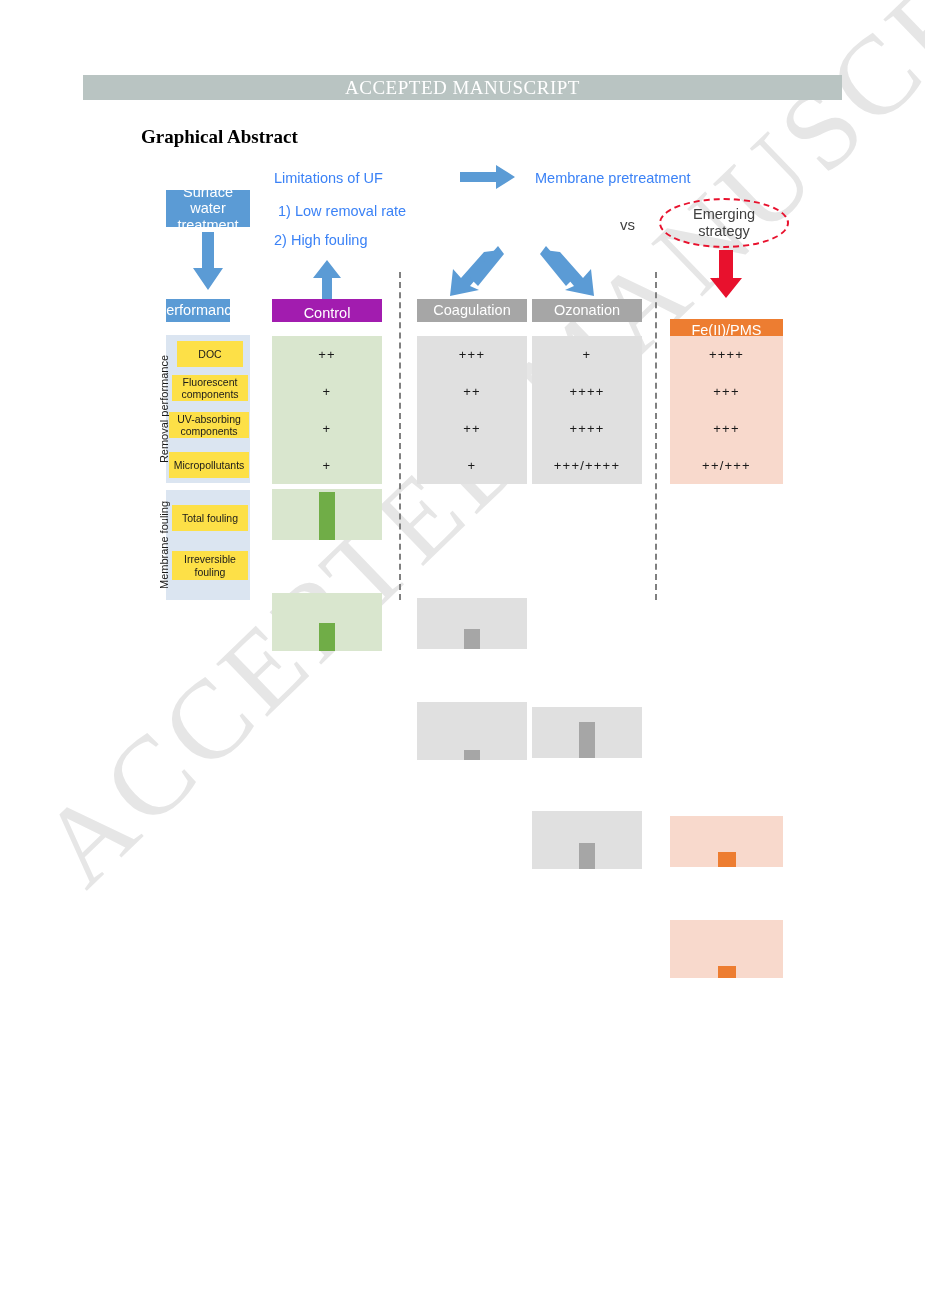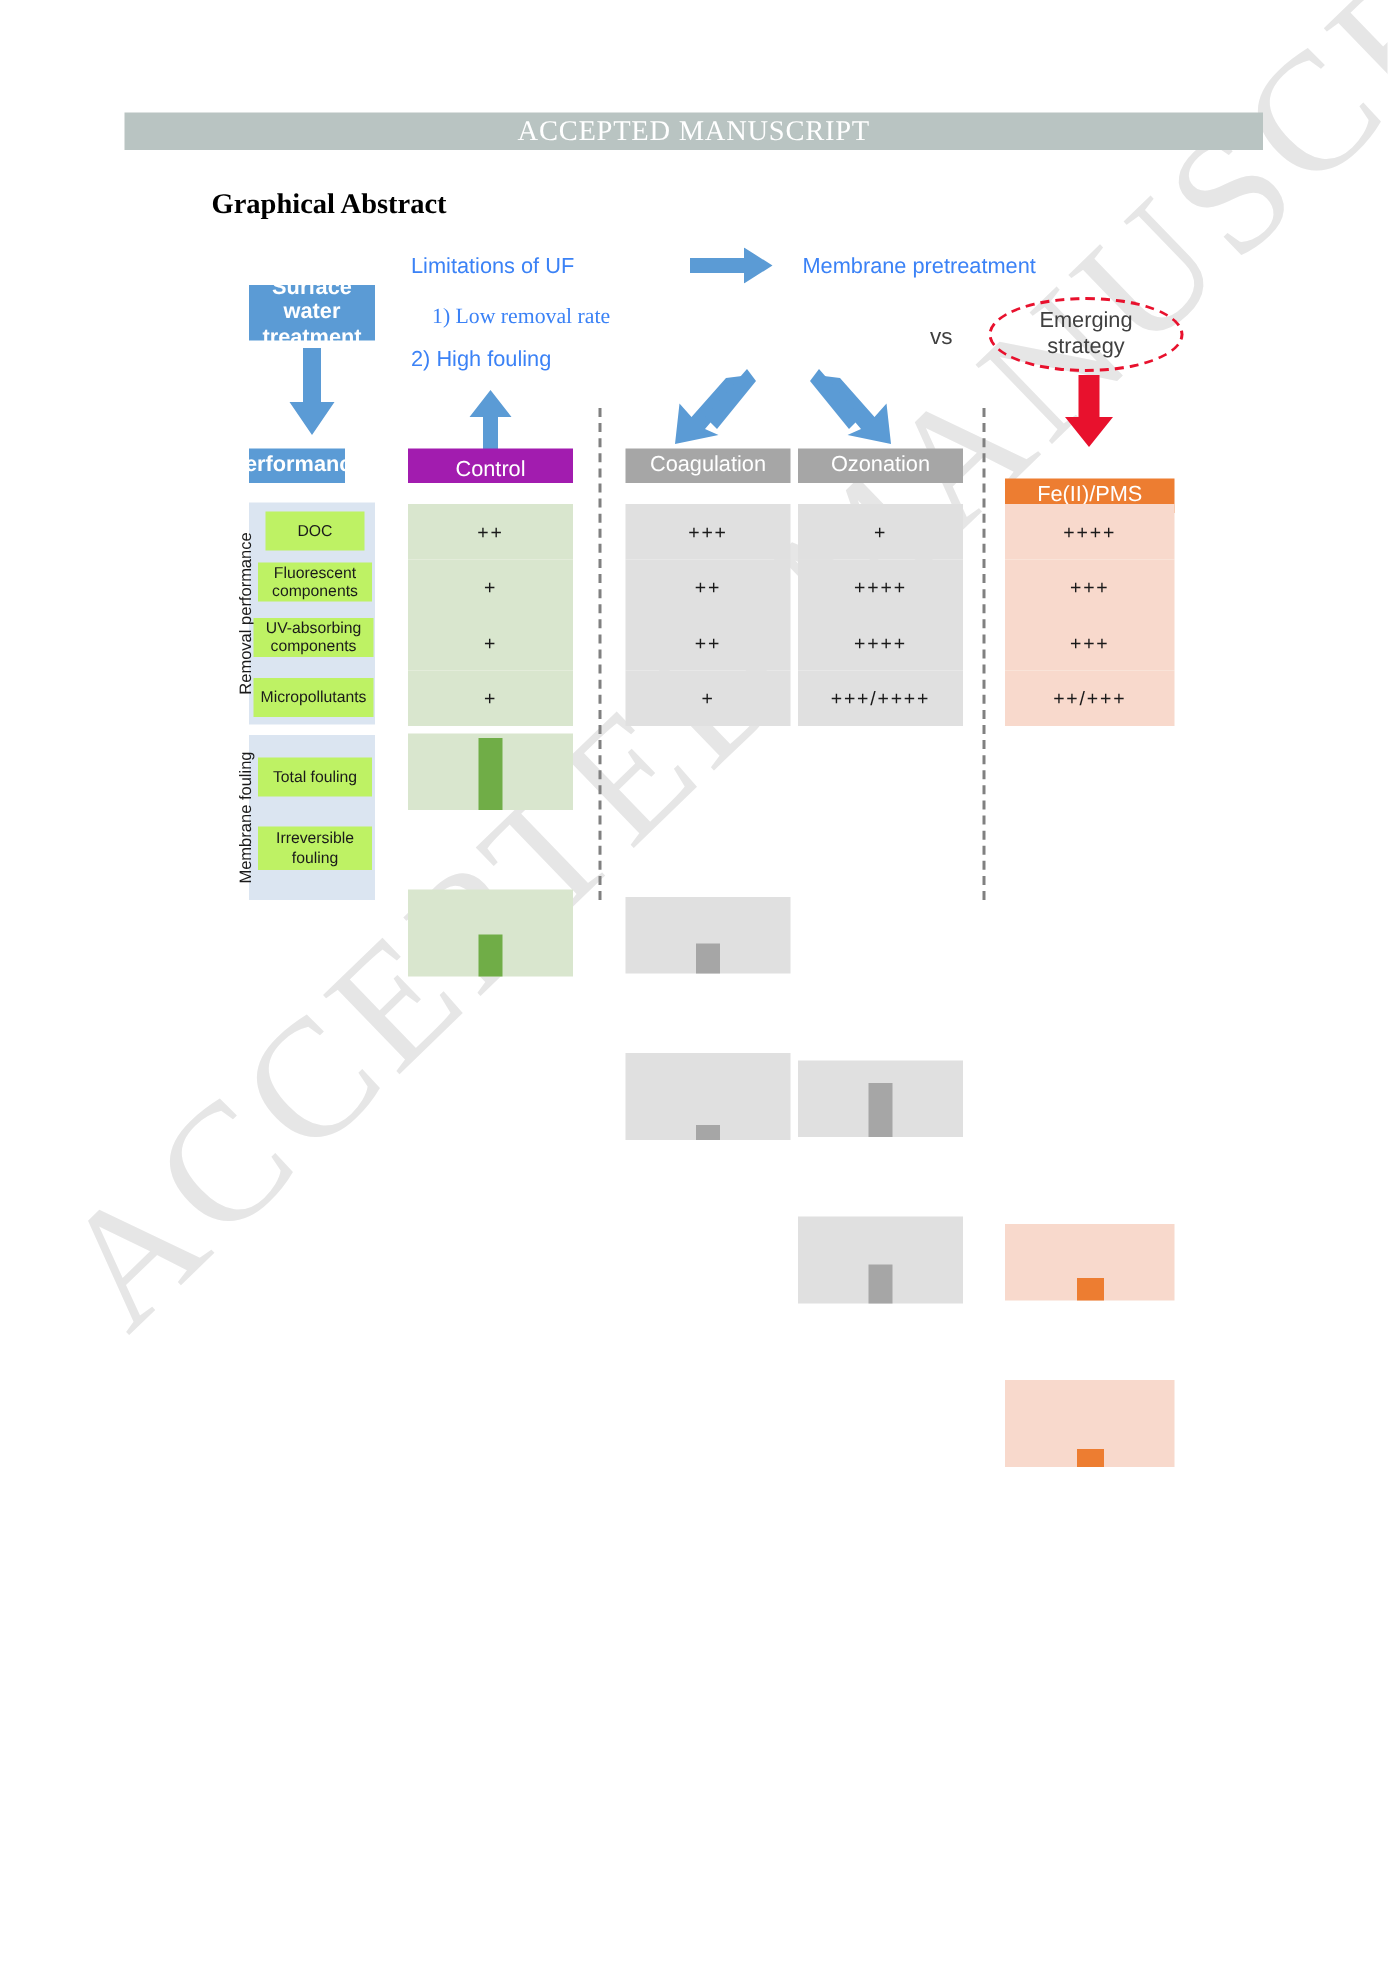--- a/index.html
+++ b/index.html
@@ -85,21 +85,21 @@
   .chip {
     display: flex;
     align-items: center;
     justify-content: center;
     text-align: center;
     color: #ffffff;
     font-size: 14.5px;
     line-height: 1.15;
     box-sizing: border-box;
   }
-  .chip-blue   { background: #5b9bd5; font-weight: bold; }
+  .chip-blue   { background: #5b9bd5; }
   .chip-green  { background: #a21caf; align-items: flex-end; }
   .chip-gray   { background: #a6a6a6; }
   .chip-orange { background: #ed7d31; margin-top: 20px; }
 
   .plain-text {
     color: #3b82f6;
     font-size: 14.5px;
     line-height: 1.5;
     white-space: nowrap;
   }
@@ -125,21 +125,21 @@
 
   
   .vsep {
     border-left: 2.5px dashed #808080;
     width: 0;
   }
 
   
   .rowlabel-panel { background: #dbe5f1; }
   .rowlabel-chip {
-    background: #bef264;
+    background: #fde047;
     color: #1a1a1a;
     font-size: 10.5px;
     line-height: 1.15;
     display: flex;
     align-items: center;
     justify-content: center;
     text-align: center;
     box-sizing: border-box;
   }
   .side-label {
@@ -204,21 +204,21 @@
 
   <svg class="abs" style="left:190px; top:232px;" width="36" height="62" viewBox="0 0 36 62">
     <polygon points="12,0 24,0 24,36 33,36 18,58 3,36 12,36" fill="#5b9bd5"></polygon>
   </svg>
 
   <div class="abs chip chip-blue" style="left:166px; top:299px; width:64px; height:23px;">
     <span>Performance</span>
   </div>
 
   <div class="abs plain-text" style="left:274px; top:168px;">Limitations of UF</div>
-  <div class="abs plain-text" style="left:288px; top:201px;font-family:Liberation Serif, serif;">1) Low removal rate</div>
+  <div class="abs plain-text" style="left:278px; top:201px;">1) Low removal rate</div>
   <div class="abs plain-text" style="left:274px; top:230px;">2) High fouling</div>
 
   <svg class="abs" style="left:310px; top:260px;" width="34" height="42" viewBox="0 0 34 42">
     <polygon points="17,0 31,18 22,18 22,42 12,42 12,18 3,18" fill="#5b9bd5"></polygon>
   </svg>
 
   <svg class="abs" style="left:460px; top:165px;" width="56" height="24" viewBox="0 0 56 24">
     <polygon points="0,7 36,7 36,0 55,12 36,24 36,17 0,17" fill="#5b9bd5"></polygon>
   </svg>
 

